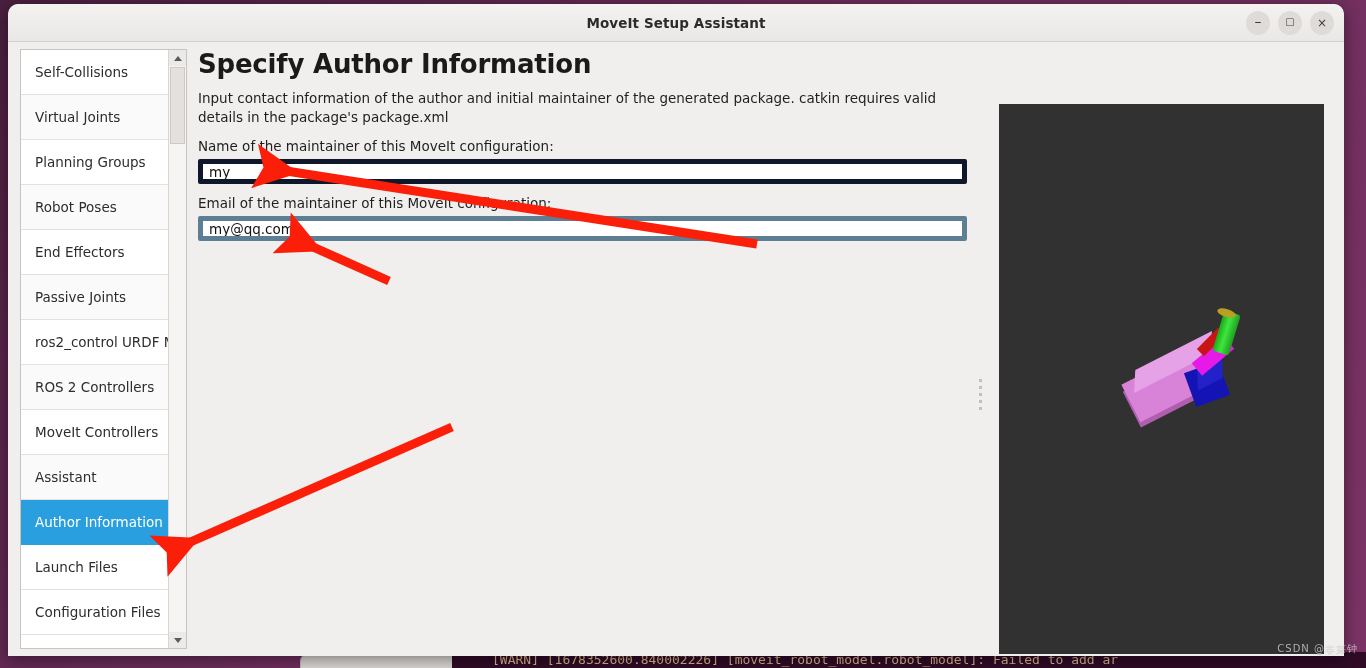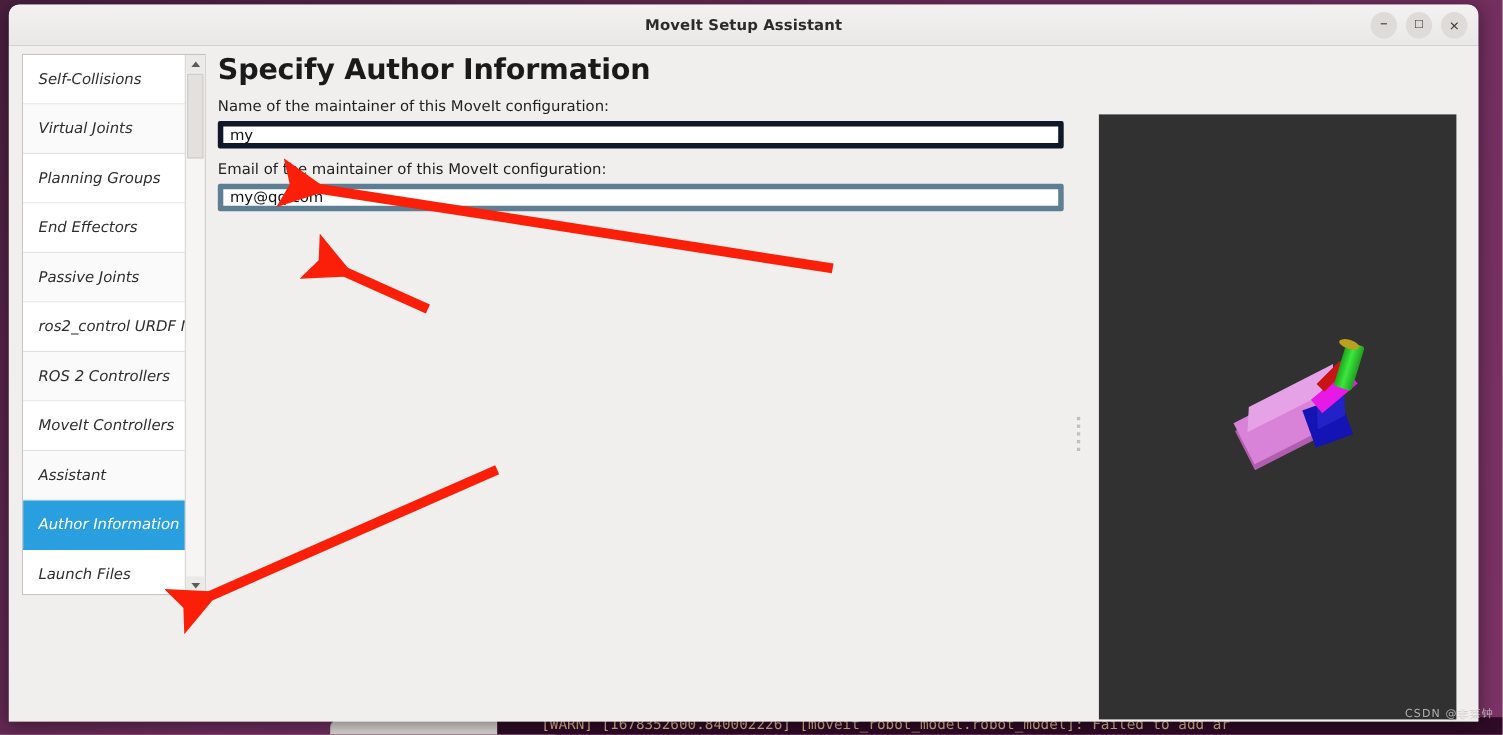--- a/index.html
+++ b/index.html
@@ -114,25 +114,24 @@
     height: 614px;
     background: #f0efee;
   }
 
   
   #sidebar {
     position: absolute;
     left: 12px;
     top: 7px;
     width: 167px;
-    height: 492px;
+    height: 600px;
     background: #ffffff;
     border: 1px solid #c6c3c0;
     overflow: hidden;
-    font-style: italic;
   }
   #nav-list {
     position: absolute;
     left: 0; top: 0;
     width: 148px;
     height: 100%;
   }
   .nav-item {
     height: 45px;
     line-height: 45px;
@@ -368,20 +367,23 @@
         <div id="nav-list">
           <div class="nav-item">
             <span>Self-Collisions</span>
           </div>
           <div class="nav-item alt">
             <span>Virtual Joints</span>
           </div>
           <div class="nav-item">
             <span>Planning Groups</span>
           </div>
+          <div class="nav-item alt">
+            <span>Robot Poses</span>
+          </div>
           <div class="nav-item">
             <span>End Effectors</span>
           </div>
           <div class="nav-item alt">
             <span>Passive Joints</span>
           </div>
           <div class="nav-item">
             <span>ros2_control URDF M</span>
           </div>
           <div class="nav-item alt">
@@ -410,20 +412,21 @@
             </div>
           <div id="sb-thumb"></div>
           <div class="sb-arrow" id="sb-down">
               <span class="tri"></span>
             </div>
         </div>
       </div>
 
       <div id="content">
         <div id="page-title">Specify Author Information</div>
+        <div id="page-desc">Input contact information of the author and initial maintainer of the generated package. catkin requires valid details in the package's package.xml</div>
 
         <div class="field-label">Name of the maintainer of this MoveIt configuration:</div>
         <input class="text-input" type="text" value="my" style="">
 
         <div class="field-label">Email of the maintainer of this MoveIt configuration:</div>
         <input class="text-input focused" type="text" value="my@qq.com" style="">
       </div>
 
       <div id="splitter">
         <i></i>

